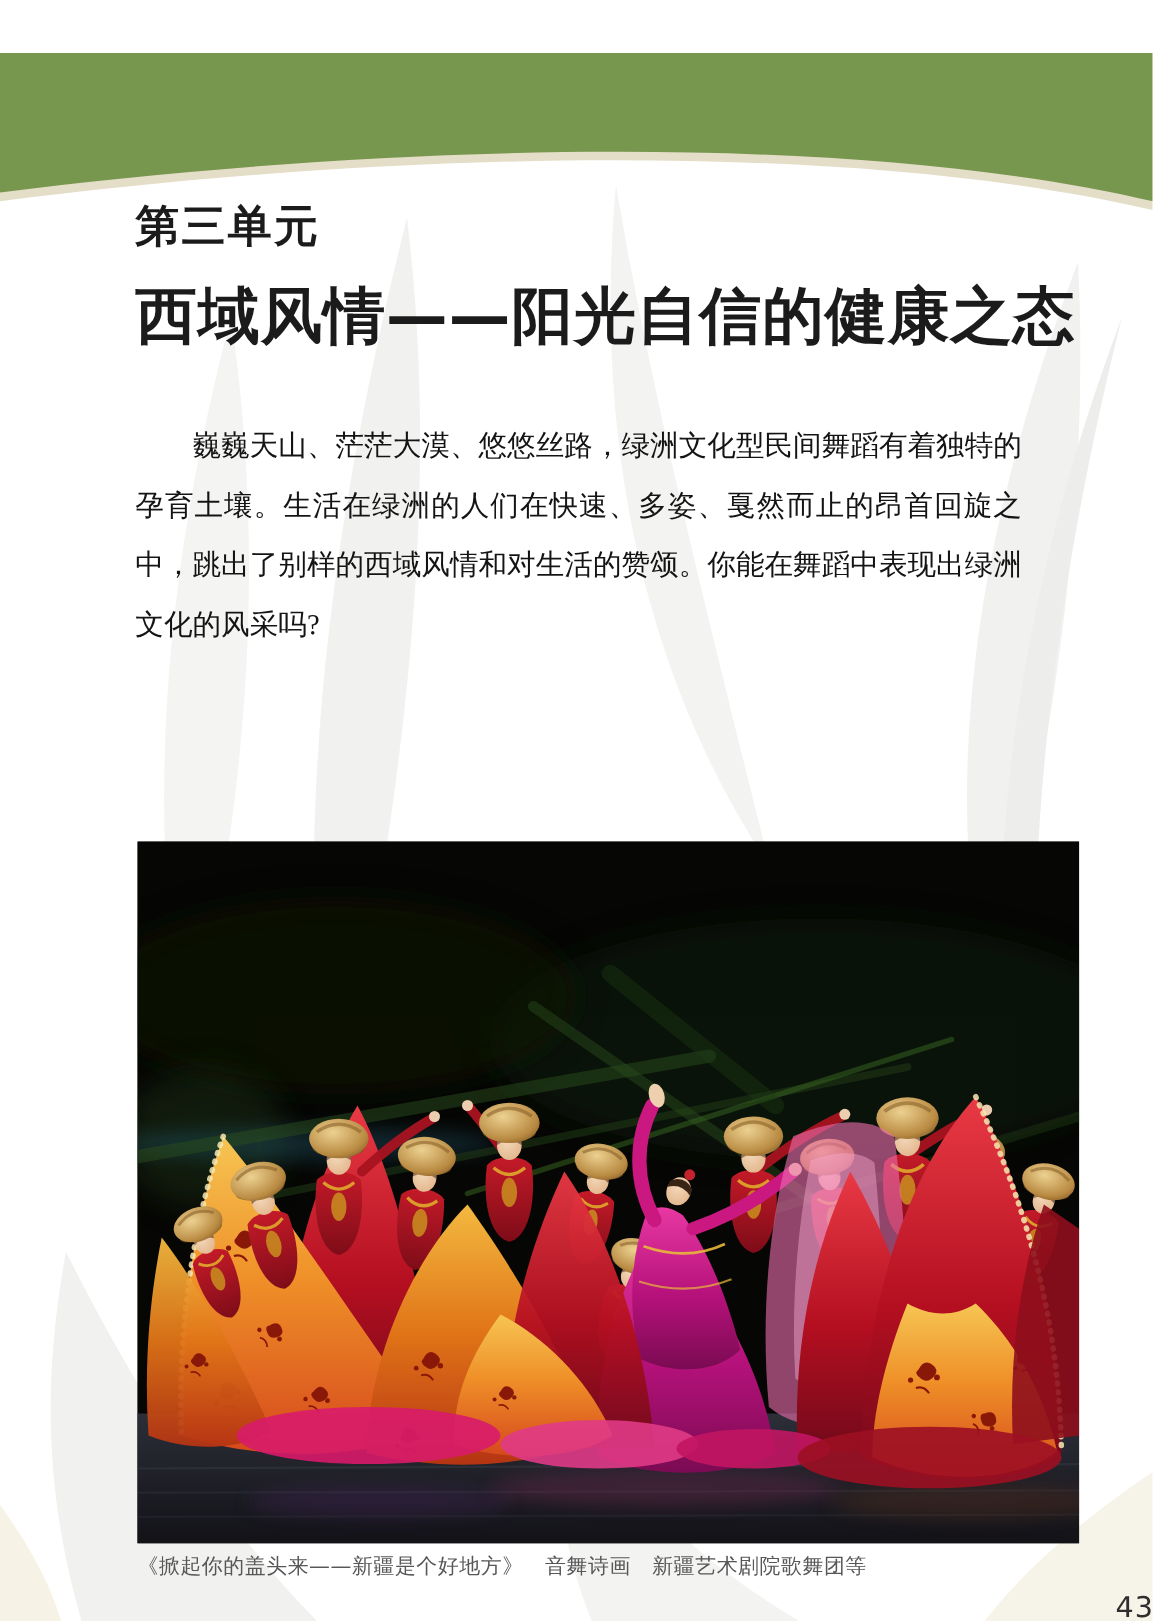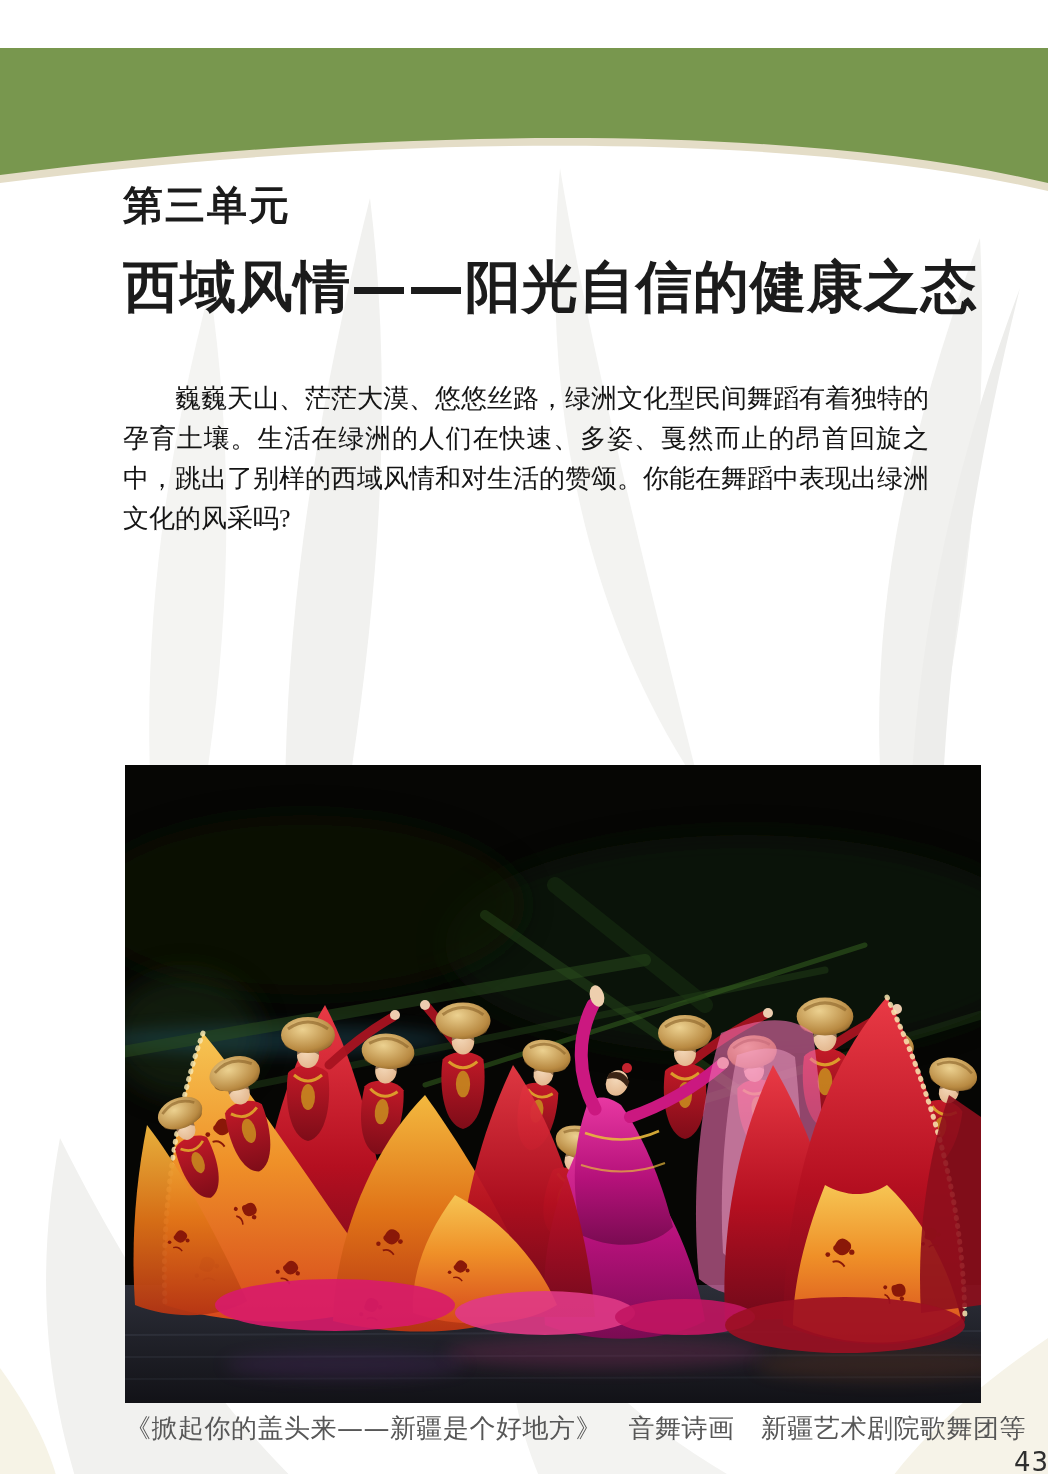--- a/index.html
+++ b/index.html
@@ -25,33 +25,33 @@
   }
   #page-title{
     left:123px;top:202px;z-index:3;
     font-size:56px;font-weight:700;color:#1b1b1b;
     letter-spacing:1px;white-space:nowrap;
   }
   
   #intro-text{
     left:123px;top:331px;width:806px;z-index:3;
     font-family:"Liberation Serif","DejaVu Serif",serif;
-    font-size:26px;line-height:40px;color:#141414;
+    font-size:26px;line-height:54px;color:#141414;
     text-align:justify;
   }
   #intro-text p{margin:0;text-indent:2em;}
   
   #photo-frame{
     left:125px;top:717px;width:856px;height:638px;z-index:3;
     background:#060604;
   }
   
   #photo-caption{
     left:125px;top:1363px;z-index:3;
-    font-size:26px;color:#575757;letter-spacing:0.5px;
+    font-size:19px;color:#575757;letter-spacing:0.5px;
     white-space:nowrap;
   }
   
   #page-number{
     left:1014px;top:1399px;z-index:3;
     font-size:26px;color:#2e2e2e;letter-spacing:1px;
   }
 </style>
 </head>
 <body>

